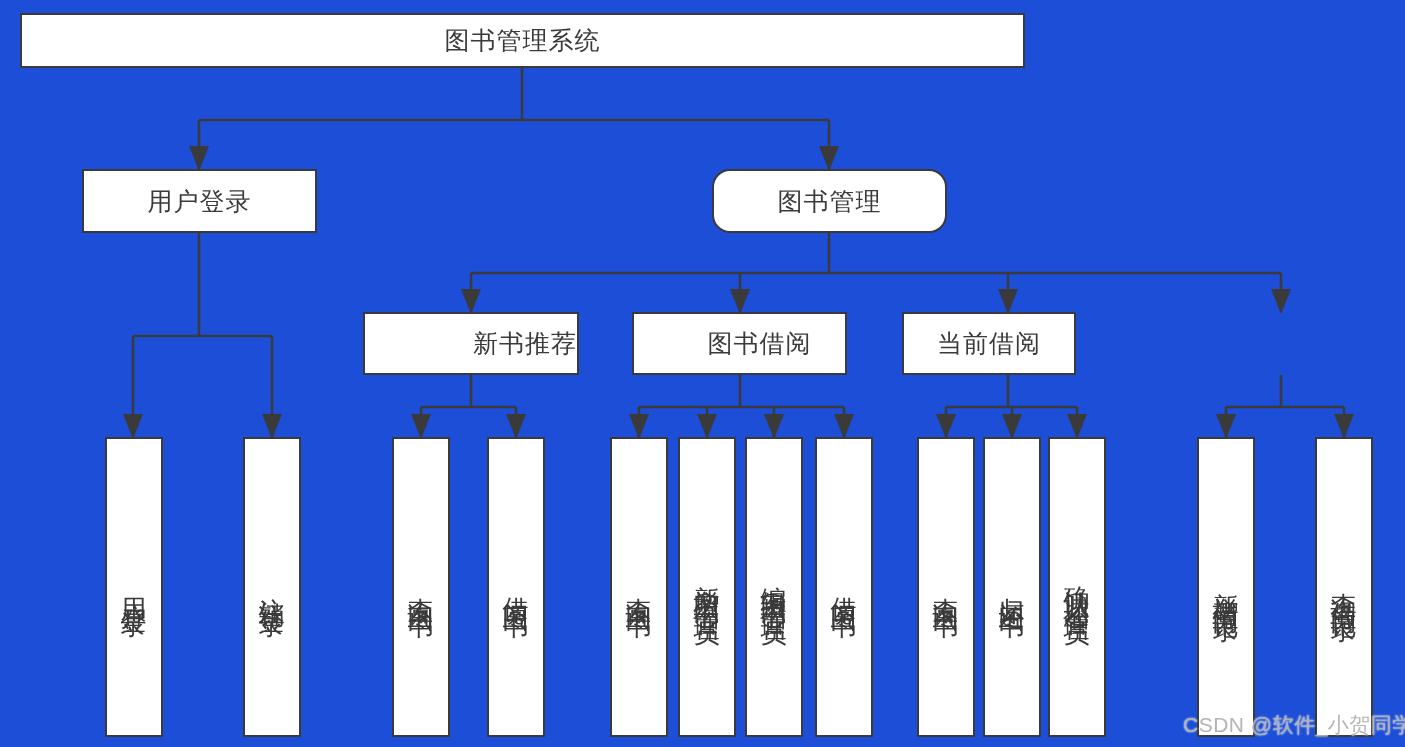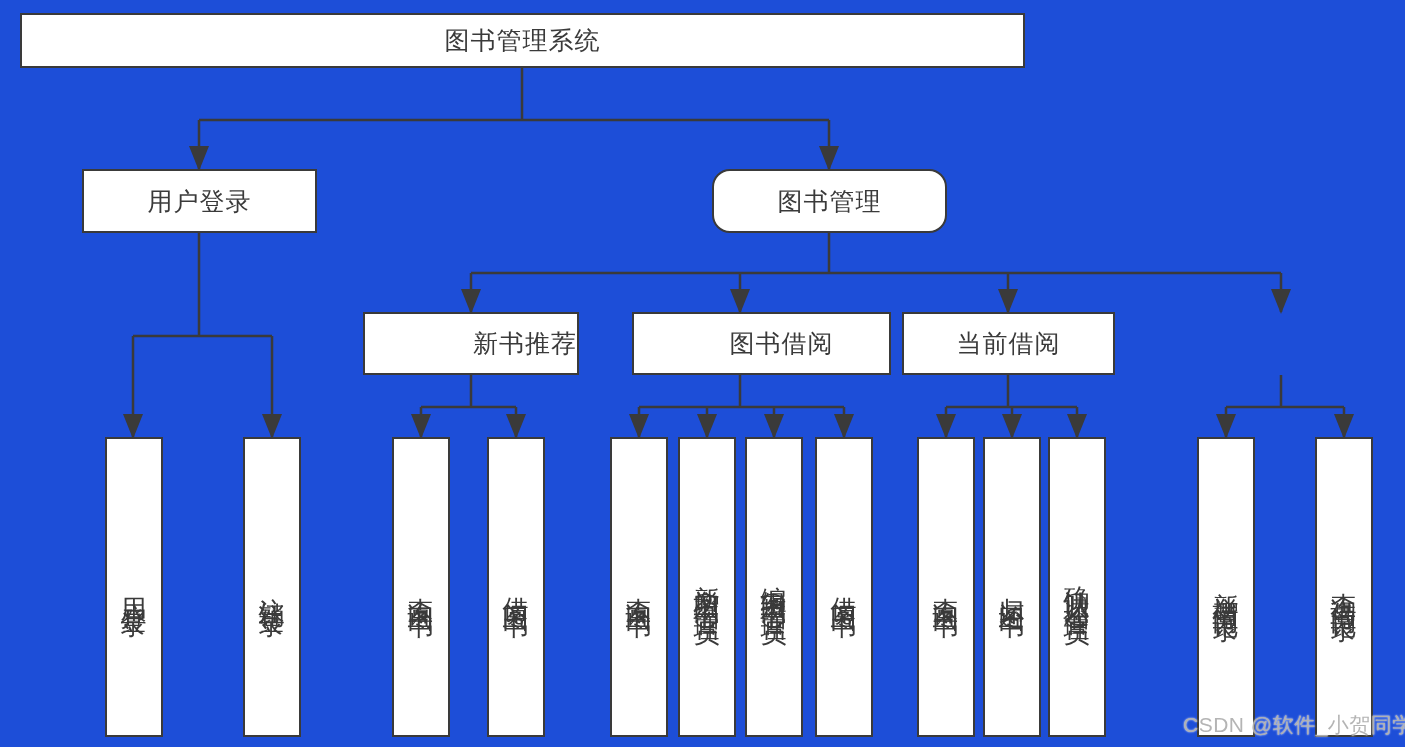--- a/index.html
+++ b/index.html
@@ -95,24 +95,24 @@
   <div class="node" style="left:82px; top:169px; width:235px; height:64px;">
     <span>用户登录</span>
   </div>
   <div class="node" style="left:712px; top:169px; width:235px; height:64px;border-radius:18px;">
     <span>图书管理</span>
   </div>
 
   <div class="node" style="left:363px; top:312px; width:216px; height:63px;justify-content:flex-end;">
     <span>新书推荐</span>
   </div>
-  <div class="node" style="left:632px; top:312px; width:259px; height:63px;padding-left:40px;">
+  <div class="node" style="left:632px; top:312px; width:215px; height:63px;padding-left:40px;">
     <span>图书借阅</span>
   </div>
-  <div class="node" style="left:902px; top:312px; width:213px; height:63px;">
+  <div class="node" style="left:902px; top:312px; width:174px; height:63px;">
     <span>当前借阅</span>
   </div>
 
   <div class="node leaf" style="left:105px; top:437px; width:58px; height:300px;">
     <span>用户登录</span>
   </div>
   <div class="node leaf" style="left:243px; top:437px; width:58px; height:300px;">
     <span>注销登录</span>
   </div>
 

